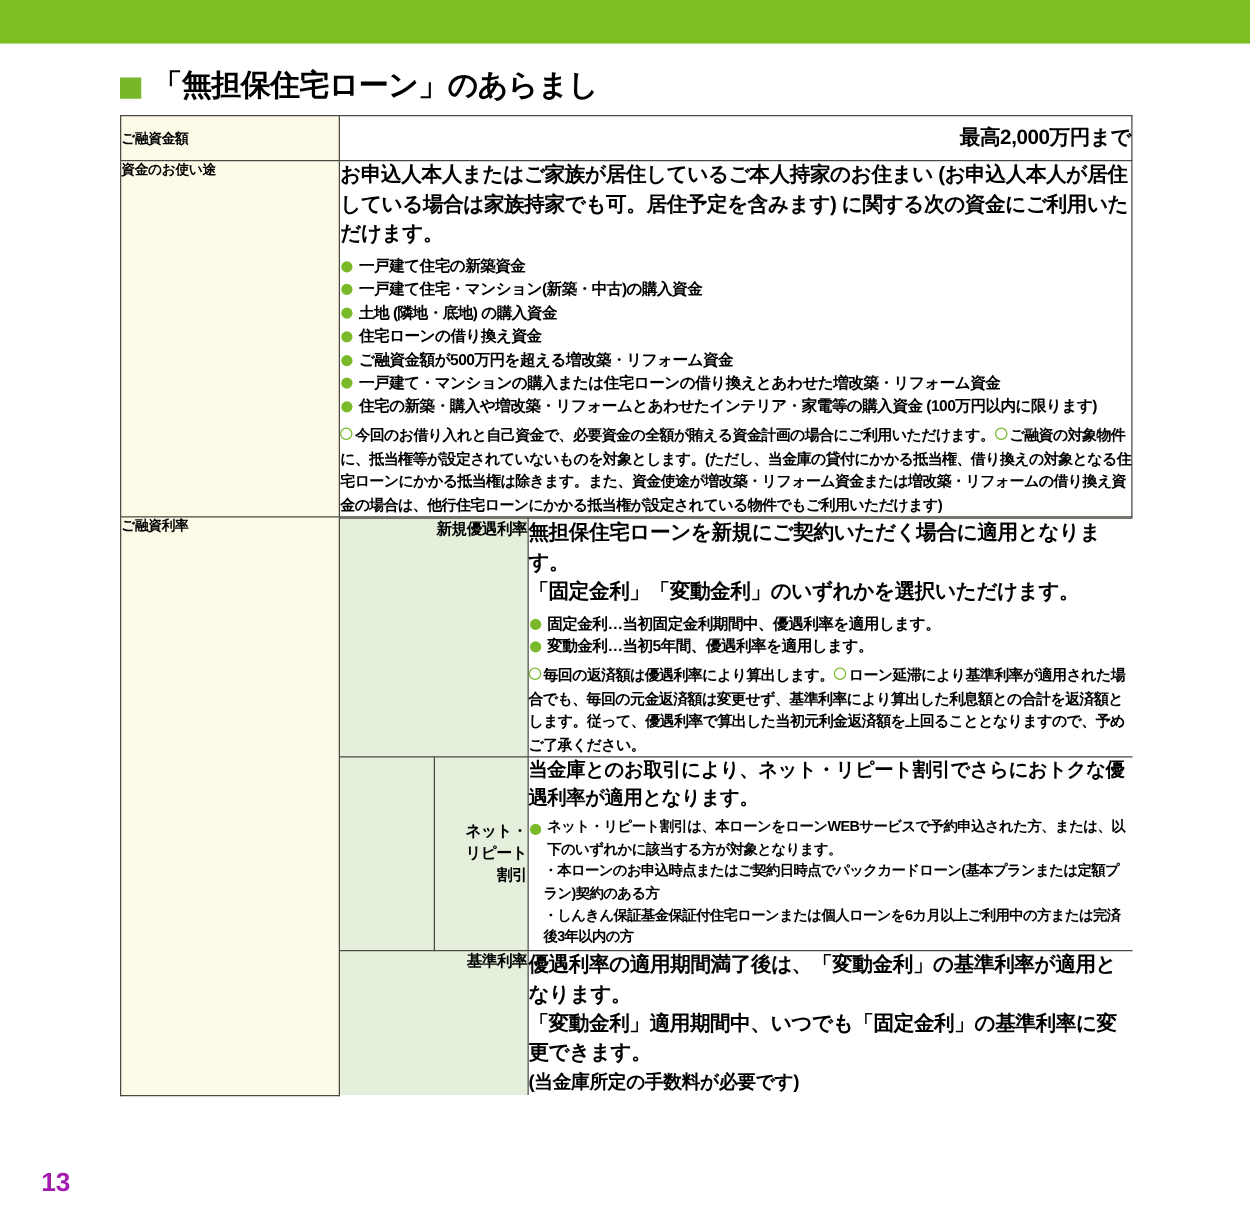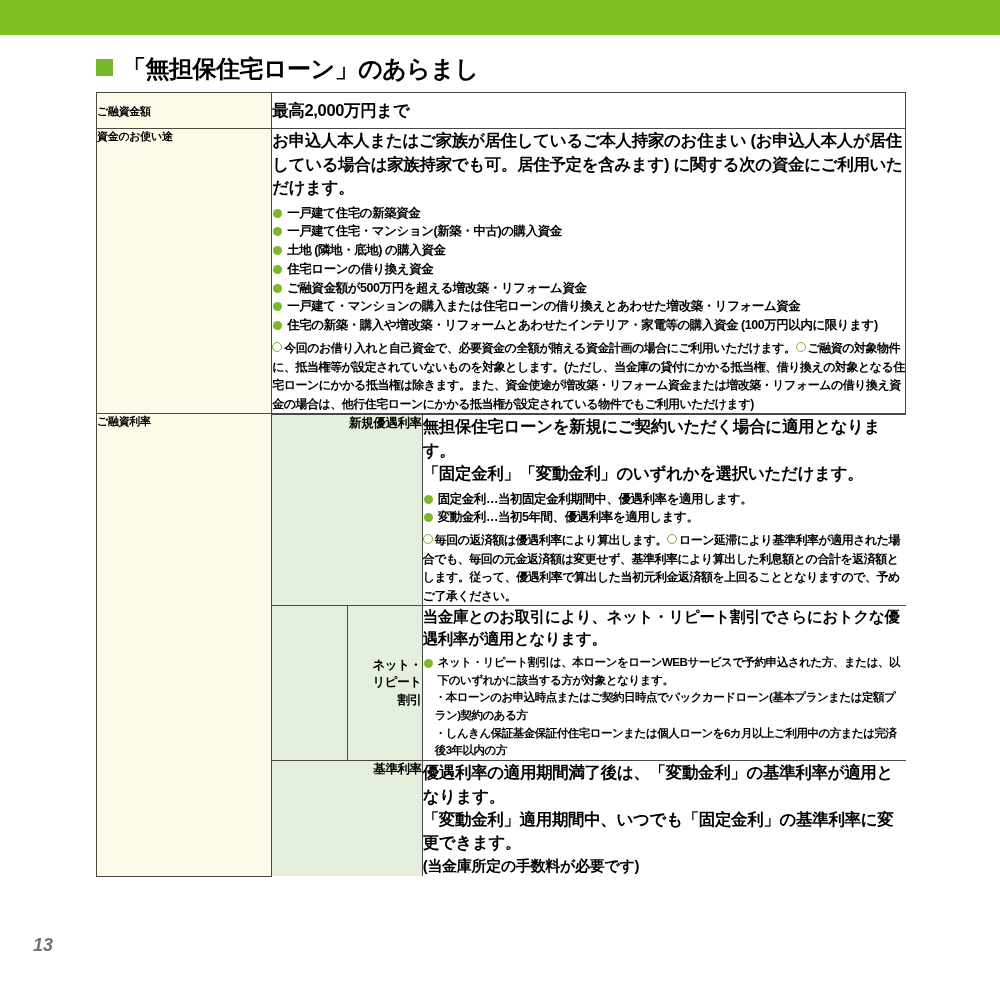--- a/index.html
+++ b/index.html
@@ -33,20 +33,21 @@
     height: 950px;
     background: #ffffff;
   }
 
   
   .heading {
     position: absolute;
     left: 96px;
     top: 22px;
     display: flex;
+    align-items: center;
     gap: 9px;
   }
   .heading-marker {
     width: 17px;
     height: 17px;
     background: #76B82A;
     flex: 0 0 auto;
     margin-top: 2px;
   }
   .heading-text {
@@ -91,21 +92,21 @@
     letter-spacing: -0.4px;
     line-height: 1.42;
     text-align: right;
   }
   .sublbl.mid { vertical-align: middle; }
 
   .body {
     background: #ffffff;
     padding: 7px 10px 8px 14px;
   }
-  .body.tight { padding-top: 6px; padding-bottom: 6px; }
+  .body.tight { padding-top: 6px; padding-bottom: 6px; text-align: right; }
 
   
   .nest {
     width: 100%;
     border-collapse: collapse;
     table-layout: fixed;
   }
   .nest td { border: 1px solid #4a4a42; }
   .nest td.nb-top    { border-top: none; }
   .nest td.nb-left   { border-left: none; }
@@ -174,24 +175,23 @@
     font-weight: bold;
     letter-spacing: -0.3px;
     line-height: 1.42;
   }
 
   
   .pageno {
     position: absolute;
     left: 33px;
     top: 900px;
-    font-size: 18px;
-    font-weight: bold;
-    color: #737373;
-    font-style: italic;
+    font-size: 21px;
+    font-weight: bold;
+    color: #a21caf;
   }
 </style>
 </head>
 <body>
 
 <div class="top-band"></div>
 
 <div class="page">
 
   <div class="heading">

